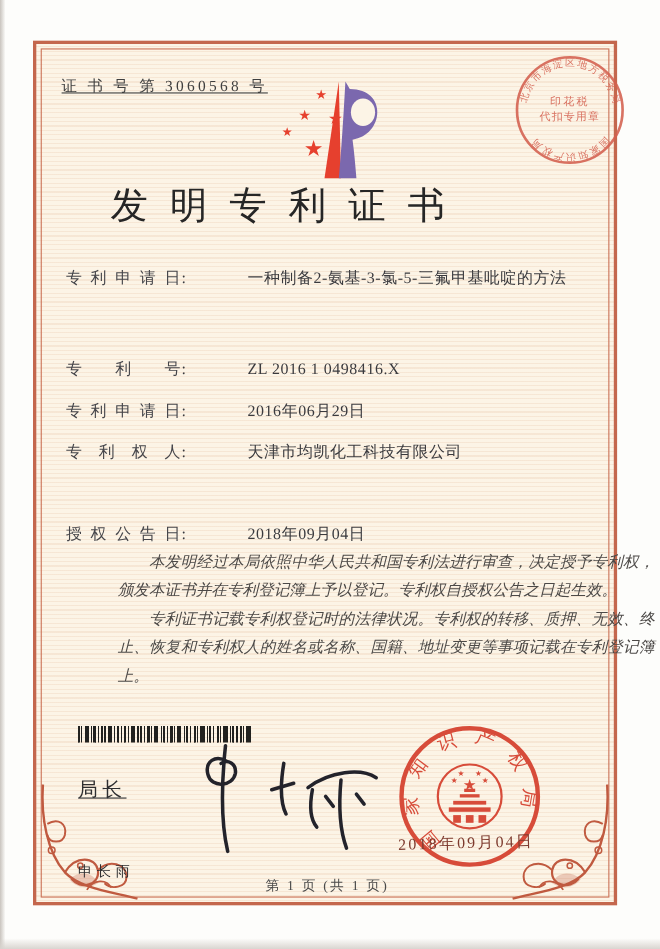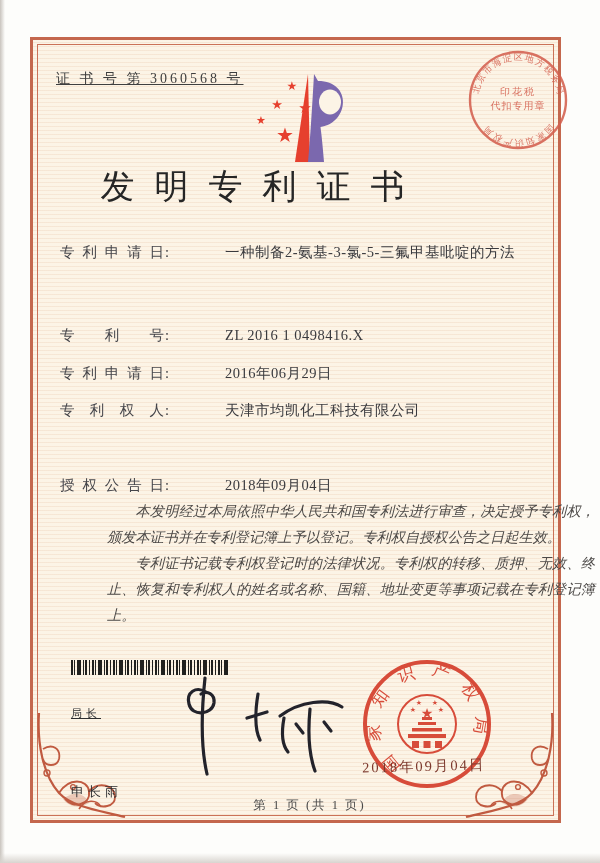--- a/index.html
+++ b/index.html
@@ -34,28 +34,28 @@
   .grant2{position:absolute;left:246px;top:0;}
   .grant2 .flabel{width:96px;}
   
   .body-text{position:absolute;left:59px;top:498px;width:488px;font-size:14.2px;
          line-height:26px;color:#4c4947;text-align:justify;font-style:italic;margin-left:48px;}
   .body-text p{margin:0;text-indent:2em;}
   
   .barcode{position:absolute;left:71px;top:660px;width:158px;height:15px;
          background-image:repeating-linear-gradient(90deg,#21211f 0 1px,transparent 1px 3px),
                           repeating-linear-gradient(90deg,#21211f 0 2px,transparent 2px 7px);}
-  .signer-title{position:absolute;left:71px;top:706px;font-size:11px;letter-spacing:4px;color:#2e2e30;text-decoration:underline;}
+  .signer-title{position:absolute;left:71px;top:706px;font-size:18px;letter-spacing:4px;color:#2e2e30;text-decoration:underline;}
   .signer-name{position:absolute;left:71px;top:783px;font-size:13px;letter-spacing:4px;color:#2e2e30;}
   .signature{position:absolute;left:160px;top:672px;}
   .seal{position:absolute;left:352px;top:650px;opacity:.93;}
   .seal-date{position:absolute;left:362px;top:757px;font-size:14.5px;letter-spacing:2px;
          color:#7d3a2e;transform:rotate(-1.5deg);}
   .tax-stamp{position:absolute;left:464px;top:46px;opacity:.88;}
-  .footer{position:absolute;left:44px;top:797px;width:531px;text-align:center;
+  .footer{position:absolute;left:32px;top:797px;width:531px;text-align:center;
          font-size:12.5px;letter-spacing:2px;color:#4a4a4a;}
 </style>
 </head>
 <body>
 
 <div class="cert">
 
   <div class="paper"></div>
   <div class="frame-outer"></div>
   <div class="frame-inner"></div>

